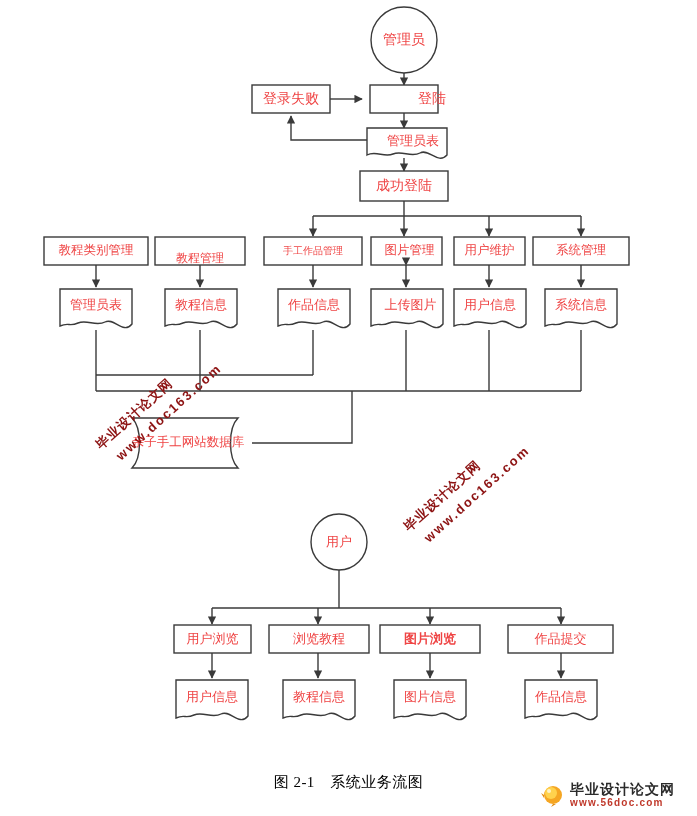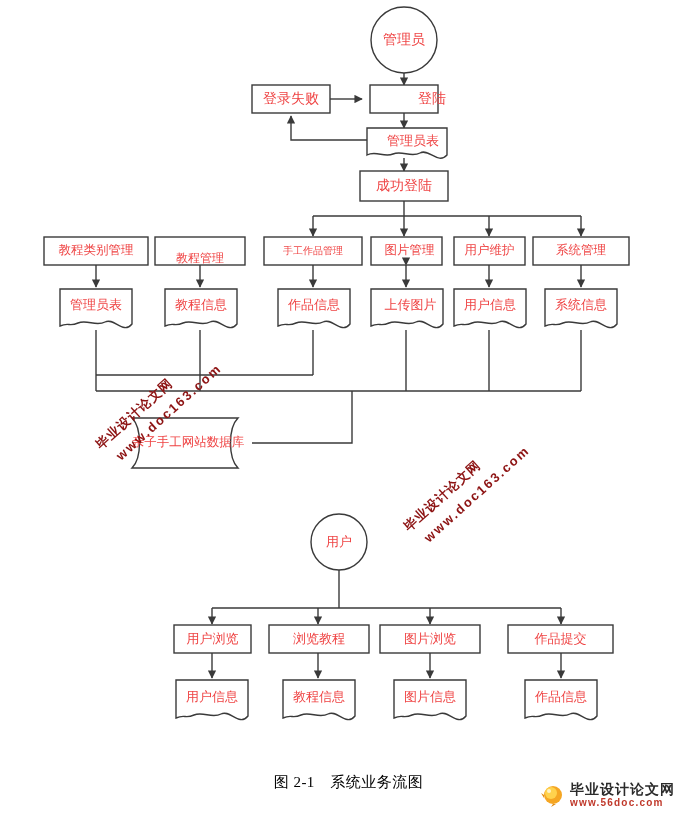--- a/index.html
+++ b/index.html
@@ -170,21 +170,21 @@
 <div class="node-label" style="left:371px;top:292px;width:79px;height:26px;font-size:13px;">上传图片</div>
 <div class="node-label" style="left:454px;top:292px;width:72px;height:26px;font-size:13px;">用户信息</div>
 <div class="node-label" style="left:545px;top:292px;width:72px;height:26px;font-size:13px;">系统信息</div>
 
 <div class="node-label" style="left:138px;top:431px;width:100px;height:24px;font-size:12.5px;">亲子手工网站数据库</div>
 
 <div class="node-label" style="left:311px;top:531px;width:56px;height:22px;font-size:13px;">用户</div>
 
 <div class="node-label" style="left:174px;top:625px;width:77px;height:28px;font-size:13px;">用户浏览</div>
 <div class="node-label" style="left:269px;top:625px;width:100px;height:28px;font-size:13px;">浏览教程</div>
-<div class="node-label" style="left:380px;top:625px;width:100px;height:28px;font-size:13px;">图片浏览</div>
+<div class="node-label" style="left:380px;top:625px;width:100px;height:28px;font-size:13px;font-weight:bold;">图片浏览</div>
 <div class="node-label" style="left:508px;top:625px;width:105px;height:28px;font-size:13px;">作品提交</div>
 
 <div class="node-label" style="left:176px;top:684px;width:72px;height:26px;font-size:13px;">用户信息</div>
 <div class="node-label" style="left:283px;top:684px;width:72px;height:26px;font-size:13px;">教程信息</div>
 <div class="node-label" style="left:394px;top:684px;width:72px;height:26px;font-size:13px;">图片信息</div>
 <div class="node-label" style="left:525px;top:684px;width:72px;height:26px;font-size:13px;">作品信息</div>
 
 <div class="wm wm-cn" style="left:92px;top:440px;transform:rotate(-42deg);">毕业设计论文网</div>
 <div class="wm wm-en" style="left:113px;top:452px;transform:rotate(-42deg);">www.doc163.com</div>
 <div class="wm wm-cn" style="left:400px;top:522px;transform:rotate(-42deg);">毕业设计论文网</div>

